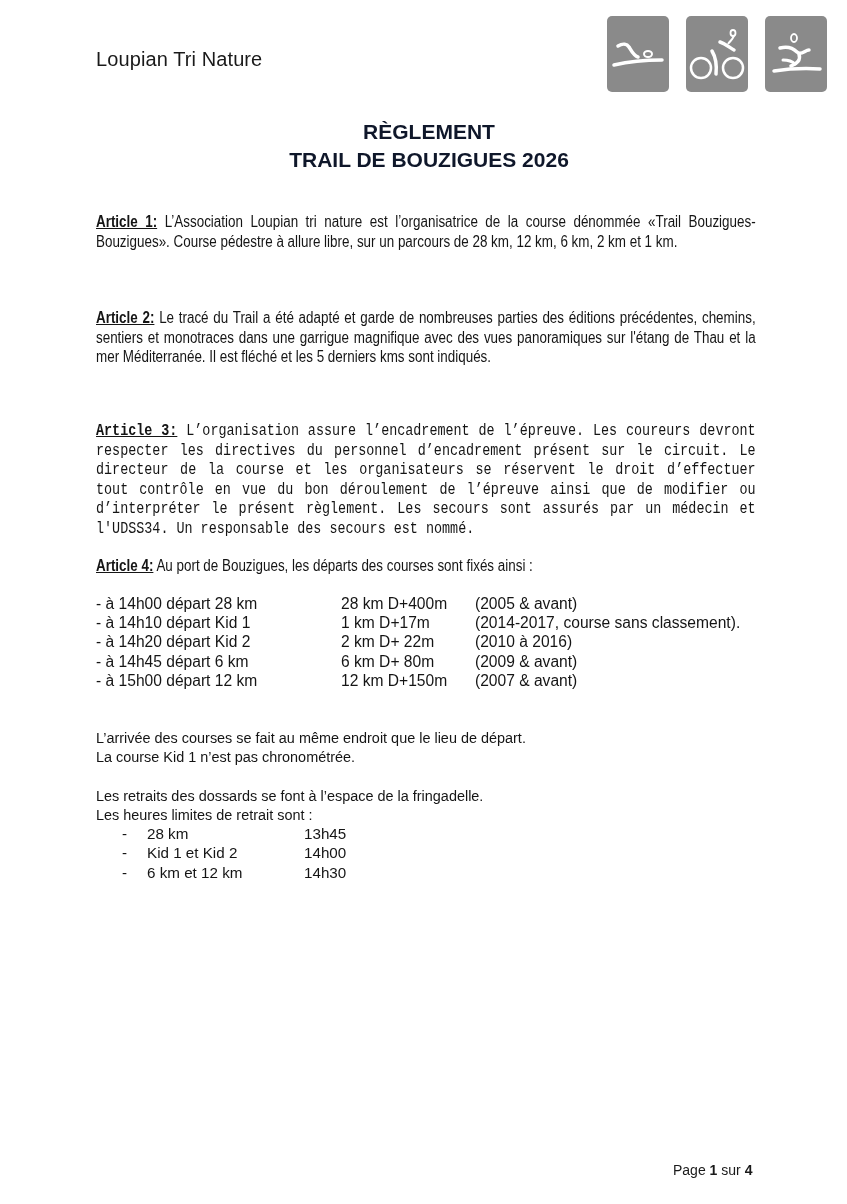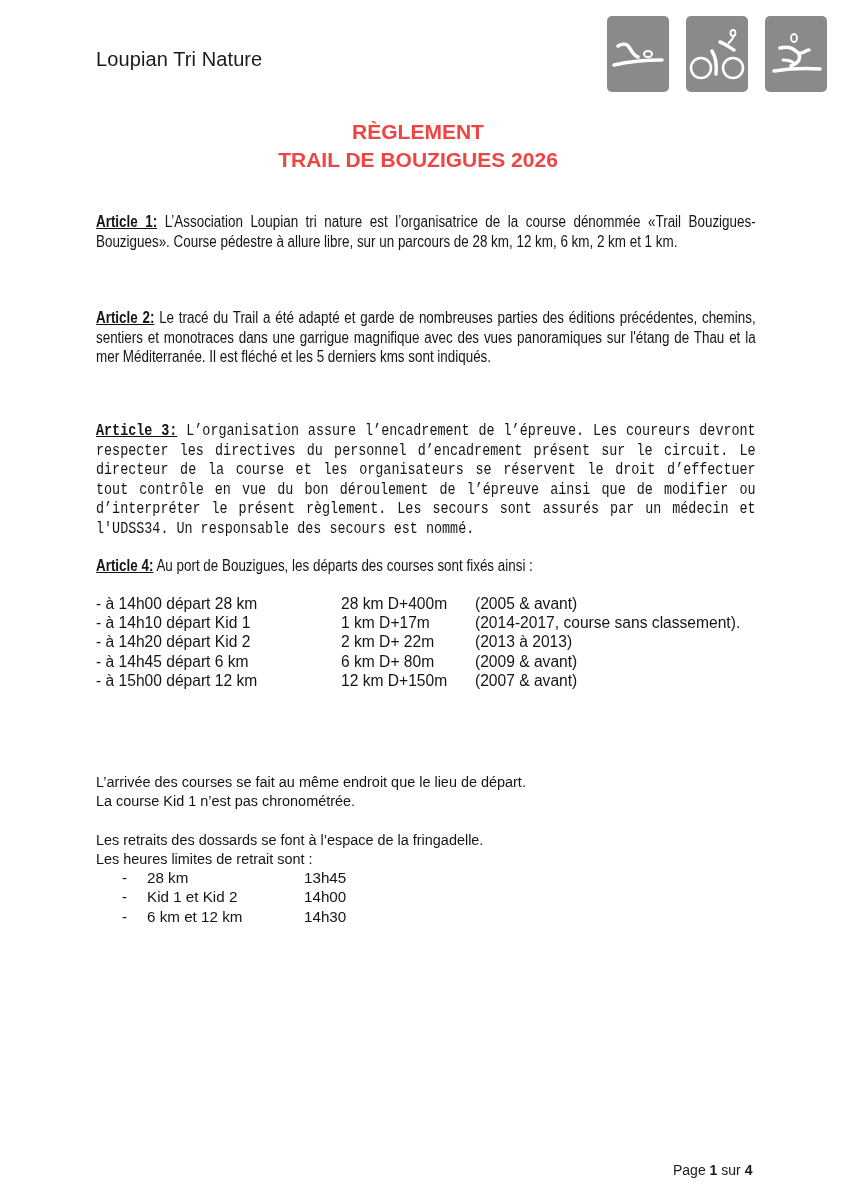--- a/index.html
+++ b/index.html
@@ -8,40 +8,40 @@
 
   .header-title { position: absolute; left: 96px; top: 48px; font-family: "Liberation Sans", sans-serif; font-size: 20px; color: #1a1a1a; letter-spacing: 0.1px; }
 
   .sport-icons { position: absolute; left: 607px; top: 16px; width: 221px; height: 77px; }
   .sport-icon { position: absolute; top: 0; width: 62px; height: 76px; background: #8a8a8a; border-radius: 5px; }
   .sport-icon svg { width: 62px; height: 76px; display: block; }
   .icon-swim { left: 0; }
   .icon-bike { left: 79px; }
   .icon-run { left: 158px; }
 
-  .title { position: absolute; left: 1px; width: 834px; top: 118px; text-align: center; font-family: "Liberation Sans", sans-serif; font-weight: bold; font-size: 21px; line-height: 28px; color: #ef4444; }
+  .title { position: absolute; left: 12px; width: 834px; top: 118px; text-align: center; font-family: "Liberation Sans", sans-serif; font-weight: bold; font-size: 21px; line-height: 28px; color: #0f172a; }
 
   .cond { font-family: "Liberation Sans", sans-serif; font-size: 15.6px; line-height: 19.5px; color: #151515; }
   .cond-inner { display: inline-block; transform: scaleX(0.86); transform-origin: left top; width: 767px; }
   .art-label { font-weight: bold; text-decoration: underline; }
 
   .article { position: absolute; left: 96px; width: 660px; text-align: justify; }
   .article p { margin: 0; text-align: justify; text-align-last: left; }
 
   #art1 { top: 212px; }
   #art2 { top: 308px; }
   #art3 { top: 422px; font-family: Liberation Mono, monospace; }
   #art4 { top: 556px; }
 
   .sched { position: absolute; left: 96px; top: 594px; width: 700px; }
   .sched-row { position: relative; height: 19.2px; }
   .sched-row span { position: absolute; top: 0; white-space: nowrap; }
   .c1 { left: 0; } .c2 { left: 245px; } .c3 { left: 379px; }
 
-  .reg { font-family: "Liberation Sans", sans-serif; font-size: 15.2px; line-height: 19.3px; color: #151515; margin-top: 44px; }
+  .reg { font-family: "Liberation Sans", sans-serif; font-size: 15.2px; line-height: 19.3px; color: #151515; }
   .reg-inner { display: inline-block; transform: scaleX(0.95); transform-origin: left top; white-space: nowrap; }
   .block { position: absolute; left: 96px; }
   #arrival { top: 728px; }
   #retrait { top: 786px; }
   .ret-list { position: absolute; left: 96px; top: 824px; width: 400px; }
   .ret-row { position: relative; height: 19.3px; }
   .ret-row span { position: absolute; top: 0; white-space: nowrap; }
   .r-dash { left: 26px; } .r-name { left: 51px; } .r-time { left: 208px; }
 
   #final { position: absolute; left: 96px; top: 900px; width: 660px; }
@@ -114,21 +114,21 @@
       <span class="c3">(2005 &amp; avant)</span>
     </div>
     <div class="sched-row">
       <span class="c1">- à 14h10 départ Kid 1</span>
       <span class="c2">1 km D+17m</span>
       <span class="c3">(2014-2017, course sans classement).</span>
     </div>
     <div class="sched-row">
       <span class="c1">- à 14h20 départ Kid 2</span>
       <span class="c2">2 km D+ 22m</span>
-      <span class="c3">(2013 à 2013)</span>
+      <span class="c3">(2010 à 2016)</span>
     </div>
     <div class="sched-row">
       <span class="c1">- à 14h45 départ 6 km</span>
       <span class="c2">6 km D+ 80m</span>
       <span class="c3">(2009 &amp; avant)</span>
     </div>
     <div class="sched-row">
       <span class="c1">- à 15h00 départ 12 km</span>
       <span class="c2">12 km D+150m</span>
       <span class="c3">(2007 &amp; avant)</span>

